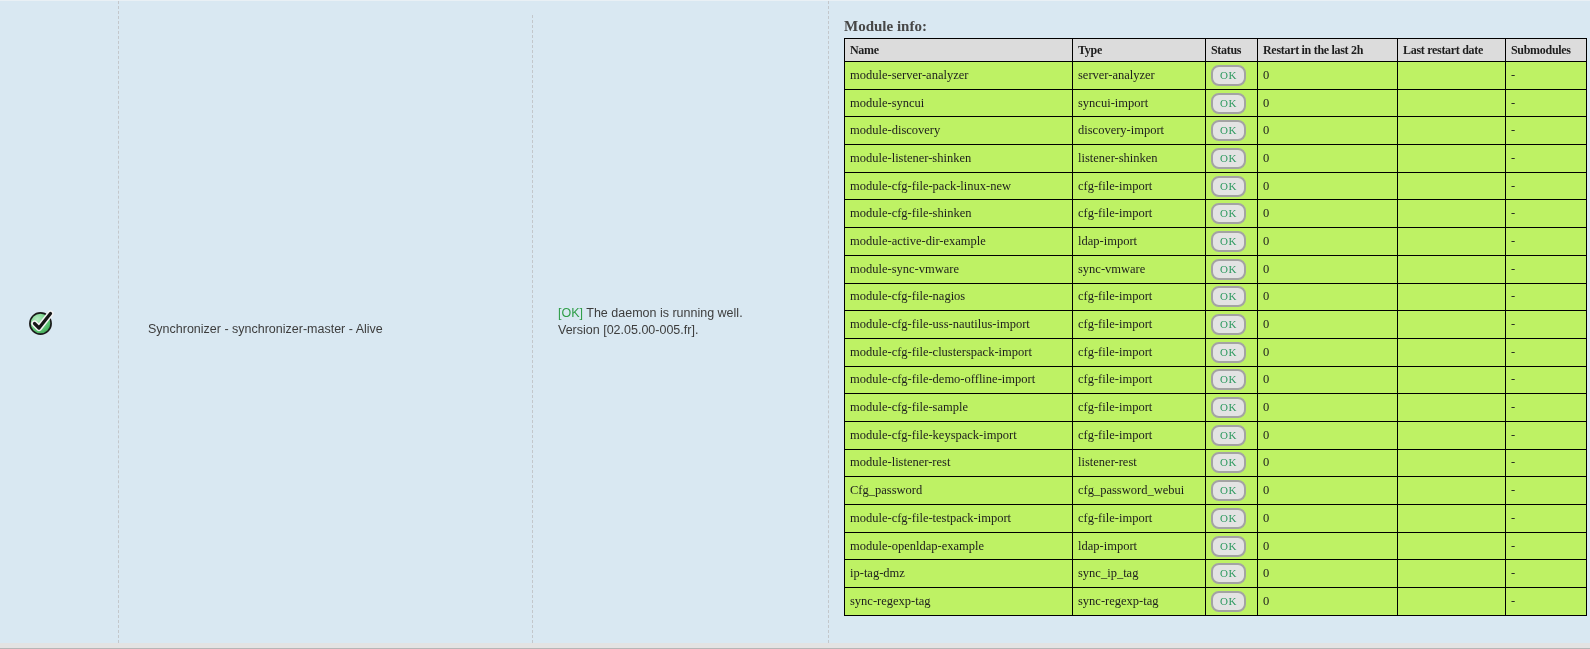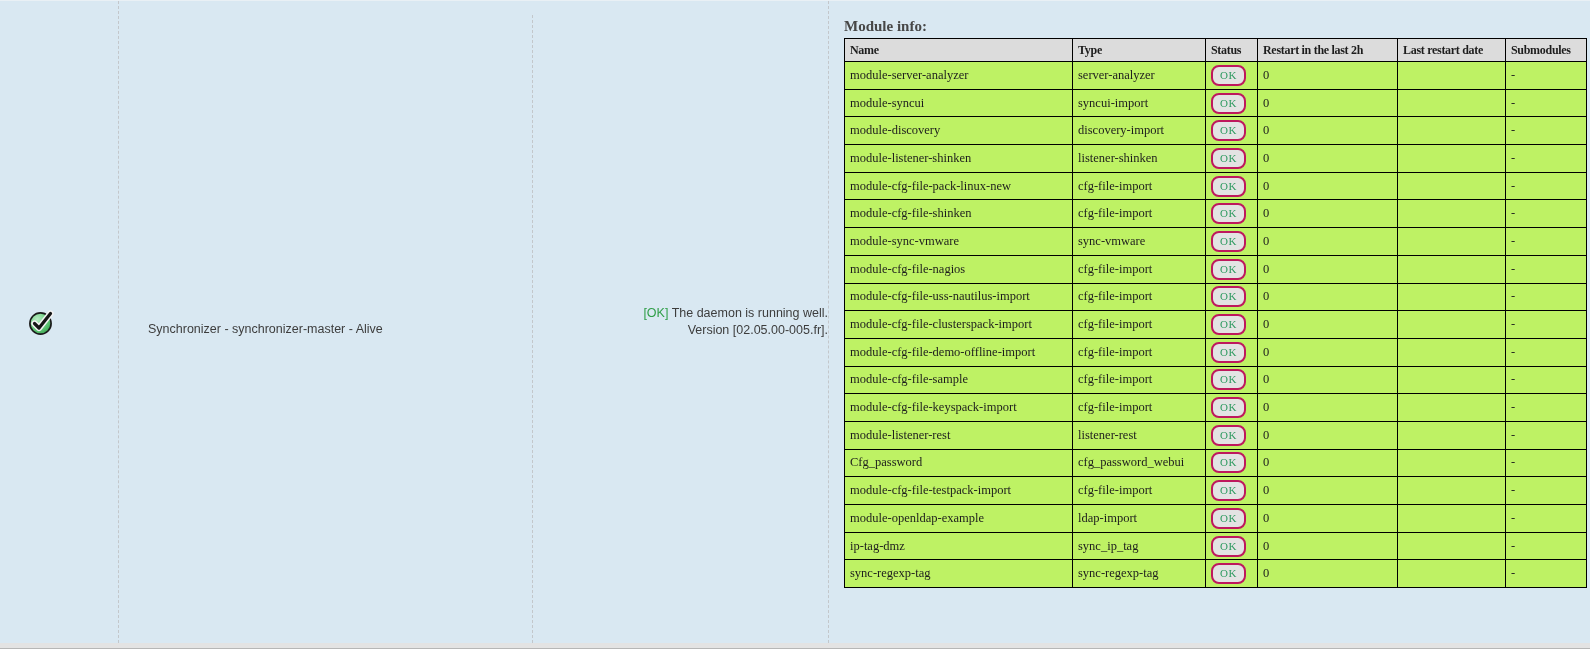--- a/index.html
+++ b/index.html
@@ -20,21 +20,21 @@
   .cell-icon{
     width:119px;display:flex;align-items:center;
     padding-left:28px;flex:none;
   }
   .cell-host{
     width:414px;display:flex;align-items:center;
     padding-left:29px;flex:none;font-size:12.5px;color:#3d3d3d;margin-top:14px;
   }
   .cell-output{
     width:296px;display:flex;flex-direction:column;justify-content:center;
-    padding-left:25px;flex:none;font-size:12.5px;line-height:17px;color:#3d3d3d;align-items:flex-end;
+    padding-left:25px;flex:none;font-size:12.5px;line-height:17px;color:#3d3d3d;
   }
   .ok-tag{color:#2f9e48;}
   .cell-table{
     flex:1;border-right:none;
     padding:17px 0 0 15px;
     font-family:Liberation Serif, serif;
   }
   .module-title{
     font-size:15px;font-weight:bold;color:#474747;
     margin:0 0 3px 0;
@@ -51,21 +51,21 @@
   }
   table.modules th{
     background:#dcdcdc;
     font-weight:bold;font-size:12px;letter-spacing:-0.3px;
     height:22px;
   }
   table.modules td{height:26.7px;}
   td.status-cell{text-align:center;padding:0;}
   .ok-badge{
     display:inline-block;
-    border:2px solid #be185d;border-radius:8px;
+    border:2px solid #a3a3a3;border-radius:8px;
     background:#e3e3e3;color:#2e9a60;
     font-size:11px;letter-spacing:0.5px;
     padding:2px 7px;line-height:13px;
   }
   .bottom-strip{
     height:6px;background:#e3e3e3;
     border-bottom:1px solid #b6b6b6;box-sizing:border-box;
   }
   .check-icon{display:block;}
 </style>
@@ -165,20 +165,28 @@
           </tr>
           <tr>
             <td>module-cfg-file-shinken</td>
             <td>cfg-file-import</td>
             <td class="status-cell"><span class="ok-badge">OK</span></td>
             <td>0</td>
             <td></td>
             <td>-</td>
           </tr>
           <tr>
+            <td>module-active-dir-example</td>
+            <td>ldap-import</td>
+            <td class="status-cell"><span class="ok-badge">OK</span></td>
+            <td>0</td>
+            <td></td>
+            <td>-</td>
+          </tr>
+          <tr>
             <td>module-sync-vmware</td>
             <td>sync-vmware</td>
             <td class="status-cell"><span class="ok-badge">OK</span></td>
             <td>0</td>
             <td></td>
             <td>-</td>
           </tr>
           <tr>
             <td>module-cfg-file-nagios</td>
             <td>cfg-file-import</td>

